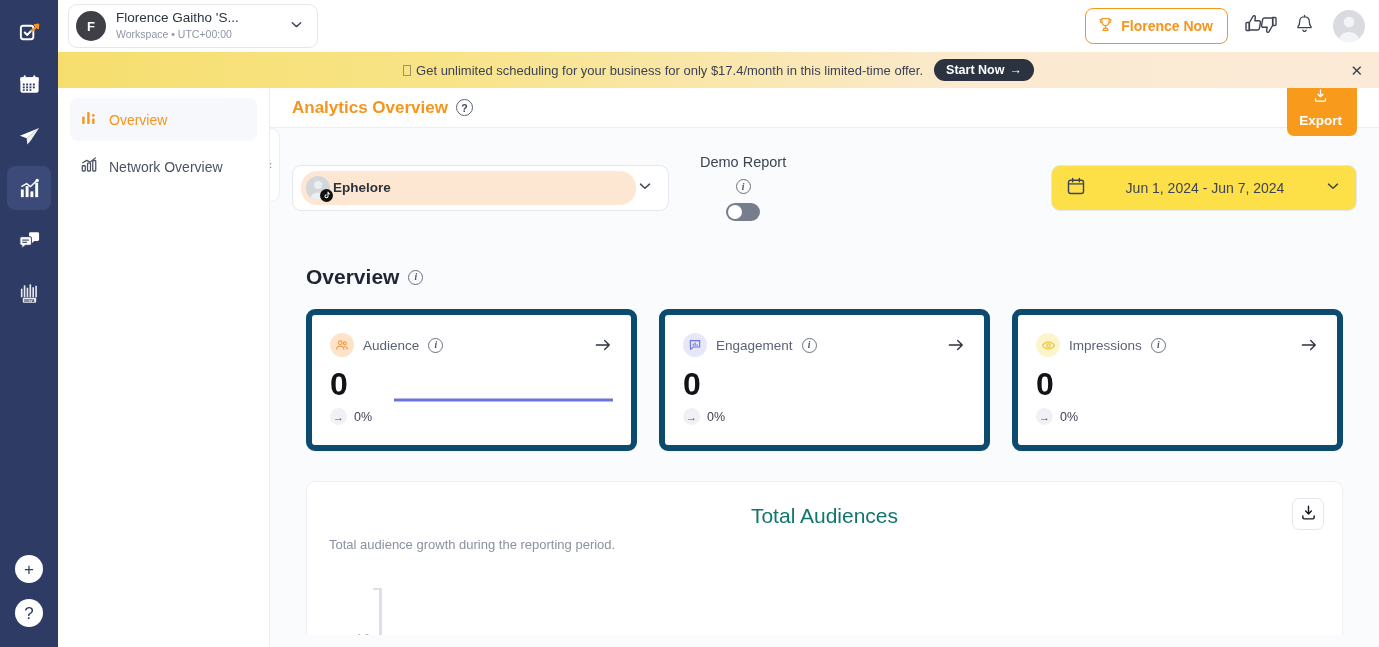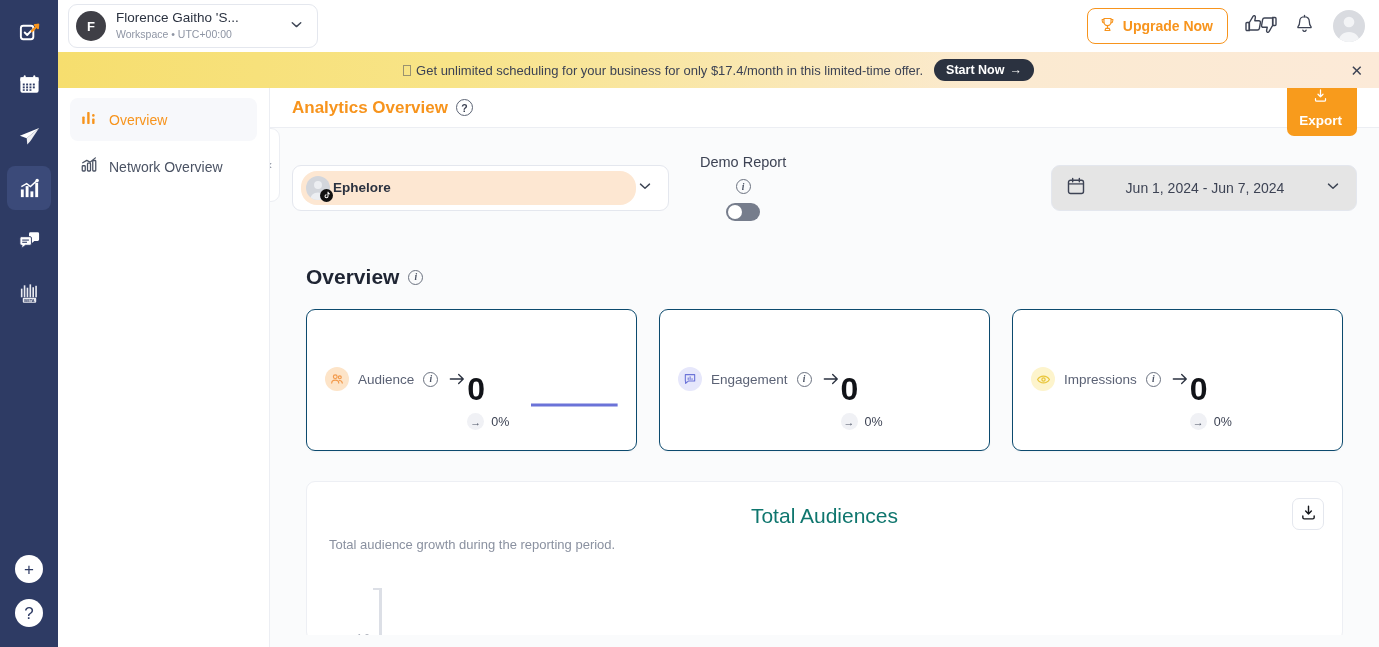--- a/index.html
+++ b/index.html
@@ -184,36 +184,36 @@
   .toggle {
     width: 34px; height: 18px; border-radius: 10px; background: #767d8c;
     position: relative; cursor: pointer;
   }
   .toggle::after {
     content: ""; position: absolute; left: 2px; top: 2px;
     width: 14px; height: 14px; border-radius: 50%; background: #fff;
   }
 
   .date-select {
-    margin-left: auto; width: 306px; height: 46px; background: #e5e5e5;
+    margin-left: auto; width: 306px; height: 46px; background: #fde047;
     border: 1px solid #e4e7ee; border-radius: 9px;
     display: flex; align-items: center; gap: 12px; padding: 0 14px; cursor: pointer;
   }
   .date-text { font-size: 14px; color: #3d4354; flex: 1; text-align: center; }
 
   
   .sec-title-row { display: flex; align-items: center; margin: 44px 0 20px 14px; }
   .sec-title { font-size: 21px; font-weight: 700; color: #1f2533; }
 
   .cards { display: flex; gap: 22px; padding: 0 14px; }
   .card {
-    flex: 1; background: #fff; border: 1px solid #0c4a6e; border-radius: 9px;
+    flex: 1; background: #fff; border: 6px solid #0c4a6e; border-radius: 9px;
     padding: 18px 18px 20px 18px; min-height: 142px;
     box-shadow: 0 1px 2px rgba(20,25,40,0.04);
-    display: flex; flex-direction: row;
+    display: flex; flex-direction: column;
     position: relative;
   }
   .card-head { display: flex; align-items: center; gap: 9px; }
   .metric-ic {
     width: 24px; height: 24px; border-radius: 50%;
     display: flex; align-items: center; justify-content: center; flex: 0 0 24px;
   }
   .card-label { font-size: 13.5px; color: #5b6275; }
   .arrow-r { margin-left: auto; color: #2b3240; cursor: pointer; display: flex; }
   .card-body { display: flex; align-items: flex-end; flex: 1; margin-top: 10px; }
@@ -374,21 +374,21 @@
       <div class="topbar-spacer"></div>
 
       <div class="upgrade-btn">
         <span>
           <svg width="17" height="17" viewBox="0 0 24 24" fill="none">
             <path d="M7 3.5h10v5a5 5 0 01-10 0v-5z" stroke="#f7941d" stroke-width="1.7" stroke-linejoin="round"></path>
             <path d="M7 5H4.5v1.6A3.4 3.4 0 007.3 10M17 5h2.5v1.6A3.4 3.4 0 0116.7 10" stroke="#f7941d" stroke-width="1.5"></path>
             <path d="M12 13.5v4M8.5 20.5h7M9.5 17.5h5l1 3h-7l1-3z" stroke="#f7941d" stroke-width="1.6" stroke-linecap="round" stroke-linejoin="round"></path>
           </svg>
         </span>
-        <span>Upgrade Now</span>
+        <span>Florence Now</span>
       </div>
 
       <div class="top-icon">
         <span>
           <svg width="34" height="22" viewBox="0 0 34 22" fill="none">
             <path d="M3 9.5h2.2v8H3a1 1 0 01-1-1v-6a1 1 0 011-1z" stroke="#3d4354" stroke-width="1.4"></path>
             <path d="M5.4 9.5l3.6-6.2c.9-1.3 2.6-.5 2.4 1l-.6 3.4h4c1.1 0 1.8.9 1.6 2l-1 5.6c-.2 1-.9 1.7-1.9 1.7H5.4v-7.5z" stroke="#3d4354" stroke-width="1.4" stroke-linejoin="round"></path>
             <path d="M31 12.5h-2.2v-8H31a1 1 0 011 1v6a1 1 0 01-1 1z" stroke="#3d4354" stroke-width="1.4"></path>
             <path d="M28.6 12.5L25 18.7c-.9 1.3-2.6.5-2.4-1l.6-3.4h-4c-1.1 0-1.8-.9-1.6-2l1-5.6c.2-1 .9-1.7 1.9-1.7h8.1v7.5z" stroke="#3d4354" stroke-width="1.4" stroke-linejoin="round"></path>
           </svg>

